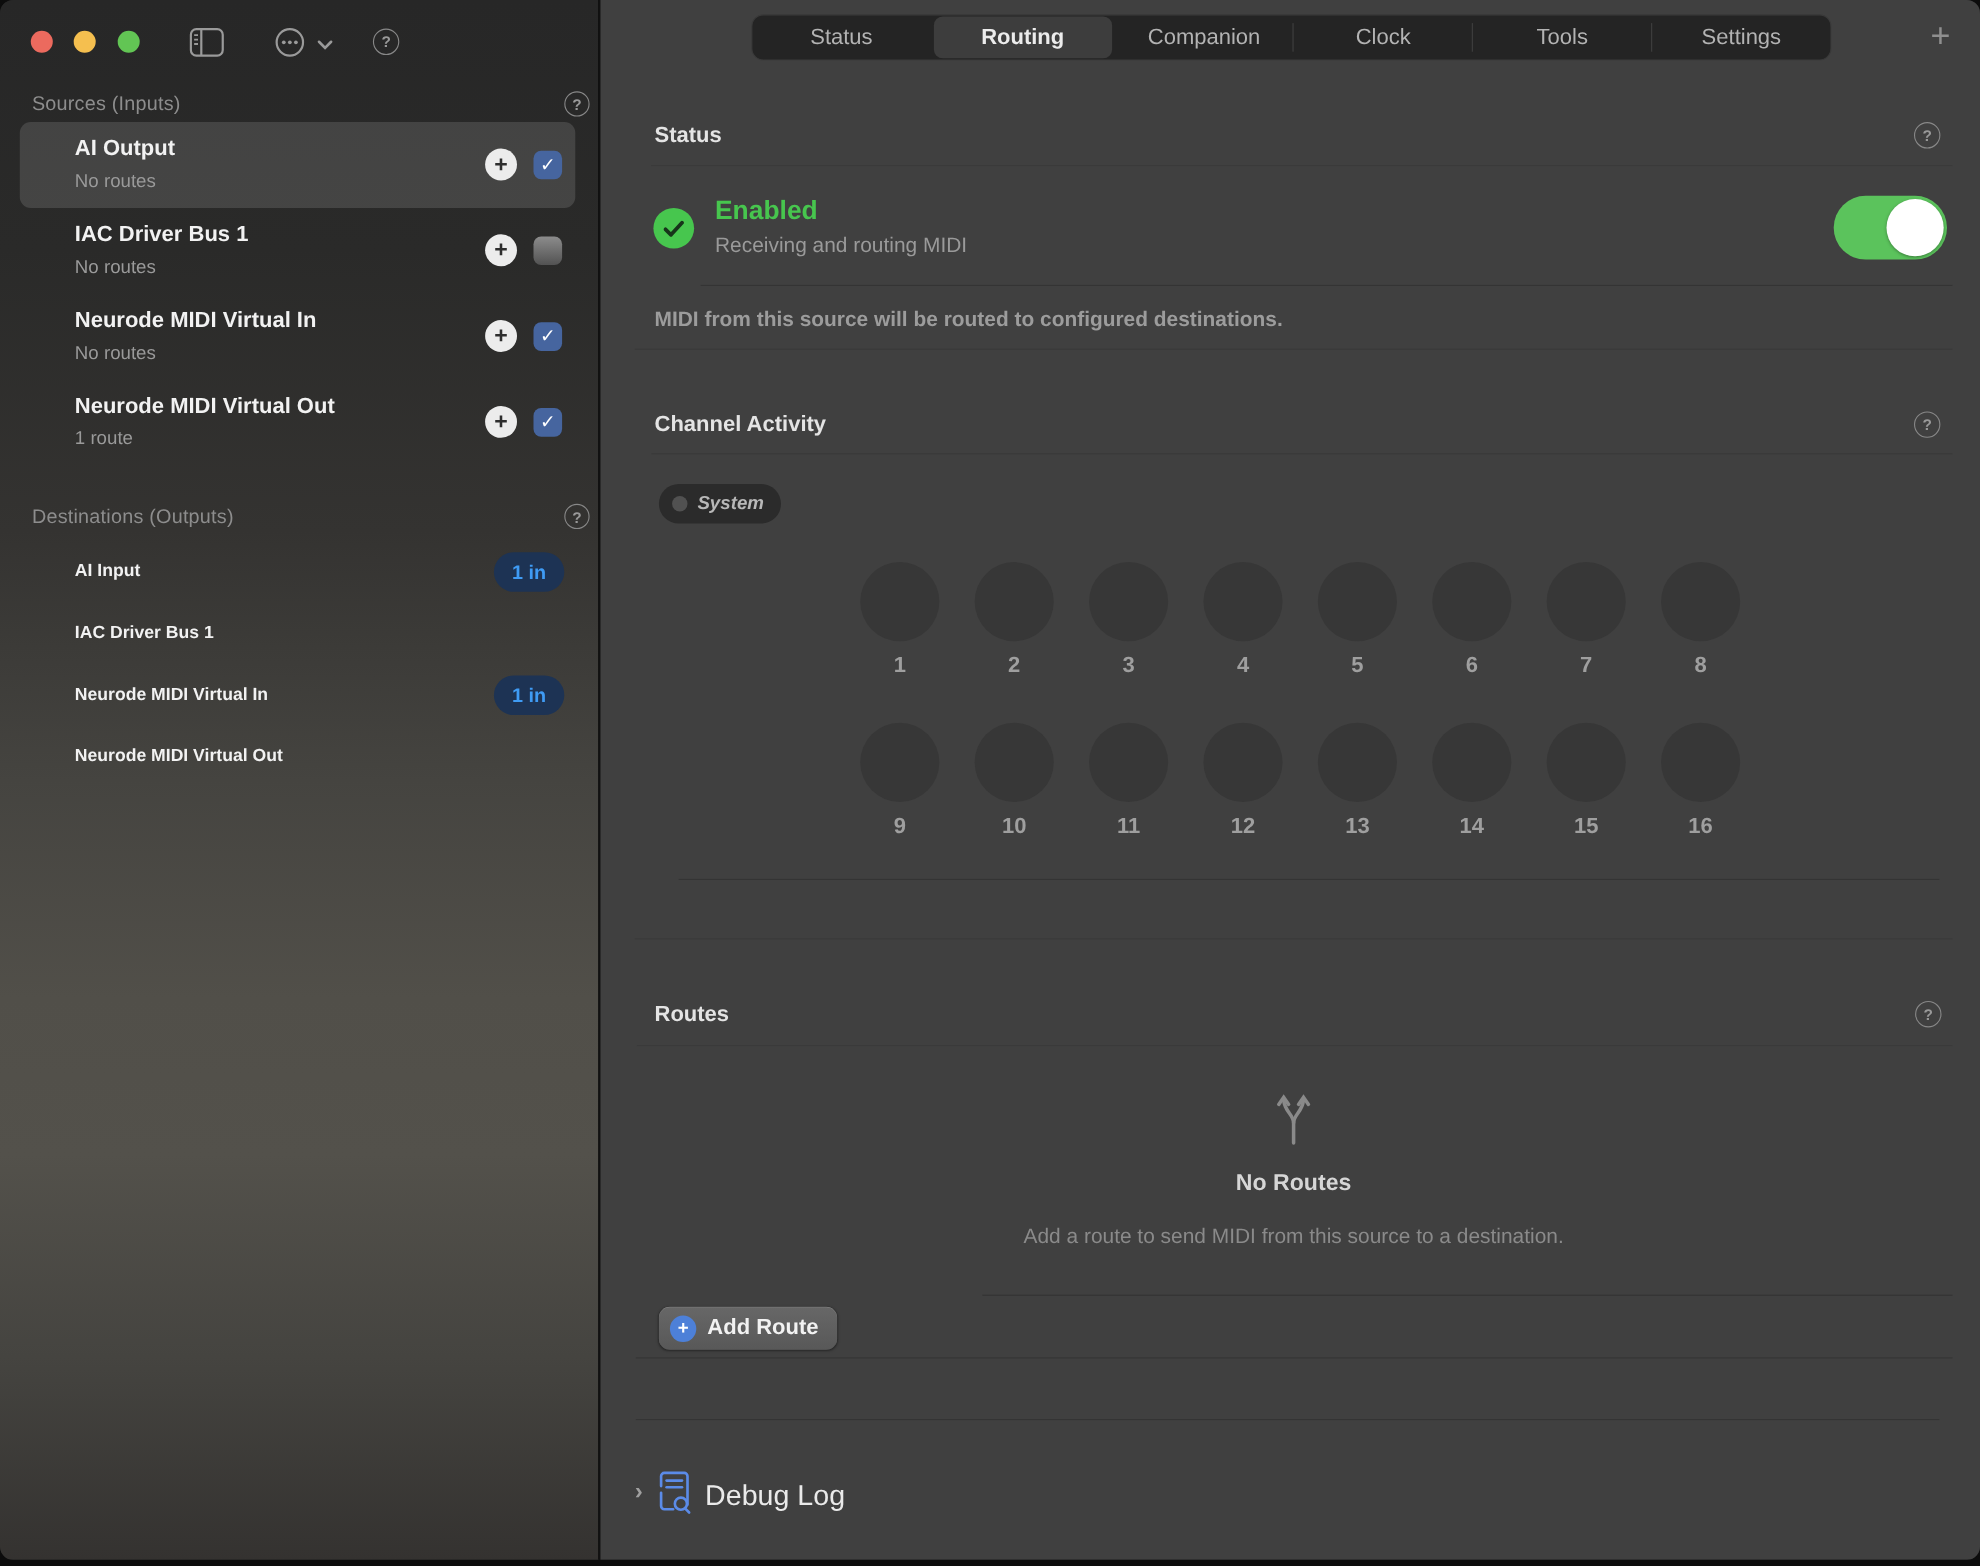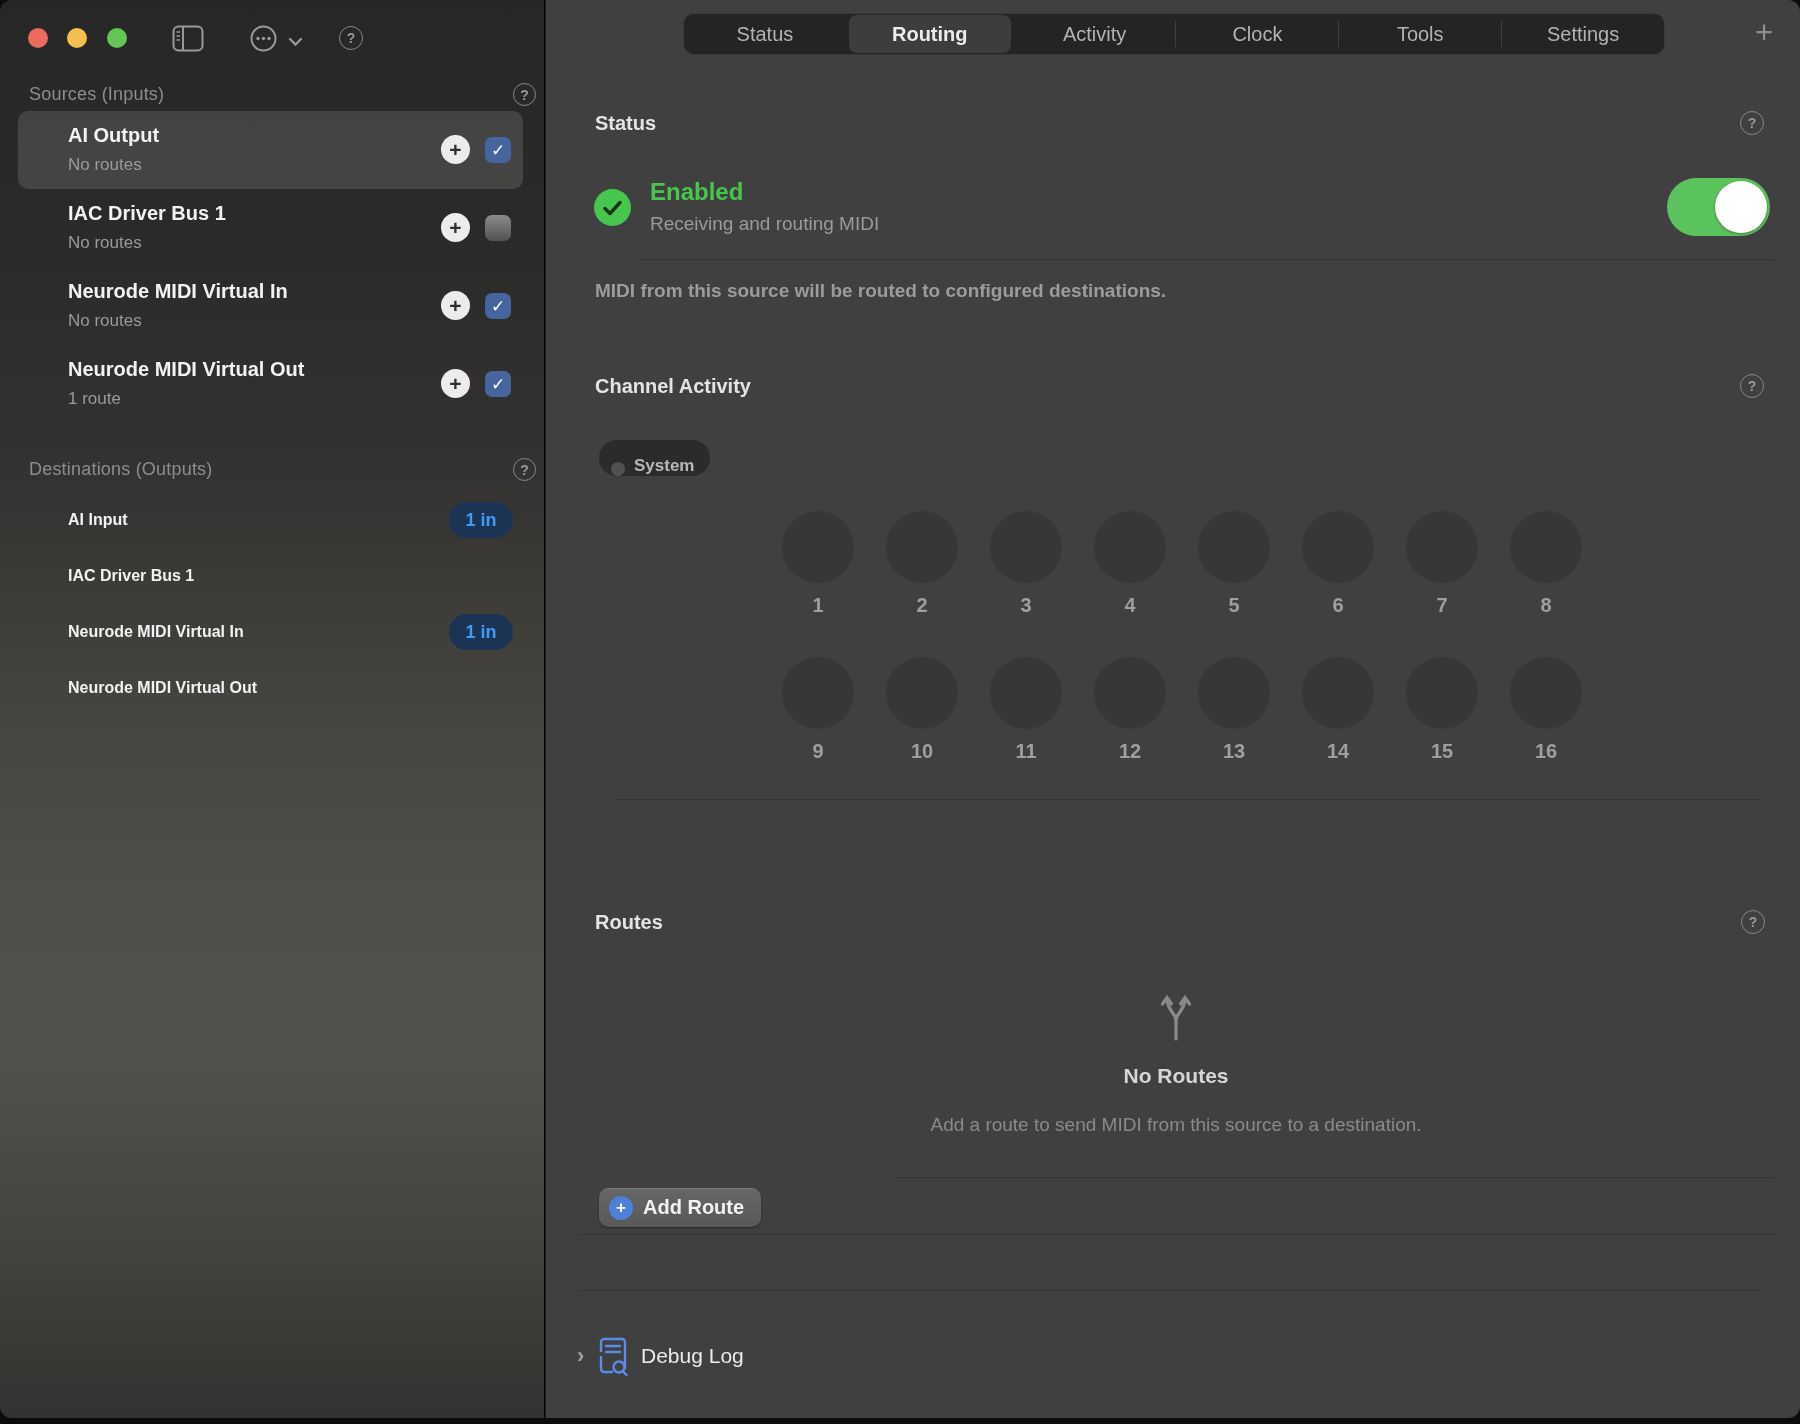--- a/index.html
+++ b/index.html
@@ -47,40 +47,40 @@
   .divider{position:absolute;height:1px;background:#3a3a3a;}
   .green-check{position:absolute;left:48px;top:189px;width:37px;height:37px;border-radius:50%;background:#47c64e;
     display:flex;align-items:center;justify-content:center;}
   .enabled-label{position:absolute;left:104px;top:178px;font-size:24px;font-weight:700;color:#47c64e;}
   .enabled-sub{position:absolute;left:104px;top:213px;font-size:19px;color:#9a9a9a;}
   .toggle{position:absolute;left:1121px;top:178px;width:103px;height:58px;border-radius:29px;background:#5bc35c;}
   .toggle .knob{position:absolute;right:3px;top:3px;width:52px;height:52px;border-radius:50%;background:#fff;
     box-shadow:0 1px 3px rgba(0,0,0,.35);}
   .note{position:absolute;left:49px;top:280px;font-size:19px;font-weight:600;color:#9c9c9c;}
   .pill{position:absolute;left:53px;top:440px;height:36px;border-radius:18px;background:#2b2b2b;
-    display:flex;align-items:flex-end;padding:0 16px 0 12px;}
+    display:flex;align-items:center;padding:0 16px 0 12px;font-style:italic;}
   .pill .led{width:14px;height:14px;border-radius:50%;background:#515151;margin-right:9px;}
   .pill .pill-label{font-size:17px;font-weight:700;color:#b8b8b8;}
   .ch-row{position:absolute;left:236px;display:flex;gap:32px;}
   .ch-cell{width:72px;display:flex;flex-direction:column;align-items:center;}
   .ch-dot{width:72px;height:72px;border-radius:50%;background:#373737;}
   .ch-num{margin-top:11px;font-size:20px;font-weight:700;color:#9f9f9f;}
   .caption{position:absolute;left:51px;top:818px;width:1178px;font-size:20px;font-weight:700;color:#909090;
     letter-spacing:.3px;white-space:nowrap;overflow:hidden;}
   .empty-wrap{position:absolute;left:31px;width:1198px;text-align:center;}
   .no-routes{font-size:21px;font-weight:600;color:#d6d6d6;}
   .empty-hint{font-size:19px;color:#8a8a8a;}
   .add-route{position:absolute;left:53px;top:1188px;height:39px;border-radius:10px;
     background:linear-gradient(180deg,#676767,#585858);display:flex;align-items:center;padding:0 17px 0 10px;
     box-shadow:inset 0 0.5px 0 rgba(255,255,255,.25), 0 1px 2px rgba(0,0,0,.4);}
   .add-route .blue-plus{width:24px;height:24px;border-radius:50%;background:#4d80d8;color:#fff;font-size:17px;
     font-weight:700;display:flex;align-items:center;justify-content:center;margin-right:10px;line-height:1;}
   .add-route .ar-label{font-size:20px;font-weight:600;color:#f2f2f2;}
   .debug-chev{position:absolute;left:31px;top:1343px;font-size:22px;font-weight:600;color:#a0a0a0;}
-  .debug-label{position:absolute;left:95px;top:1344px;font-size:21px;font-weight:500;color:#eaeaea;}
+  .debug-label{position:absolute;left:95px;top:1344px;font-size:26px;font-weight:500;color:#eaeaea;}
 </style>
 </head>
 <body>
 
 <div class="window">
 
   <div class="sidebar">
     <div class="tl" style="left:28px;background:#ec6a5e"></div>
     <div class="tl" style="left:67px;background:#f5bf4f"></div>
     <div class="tl" style="left:107px;background:#62c554"></div>
@@ -177,21 +177,21 @@
       </div>
   </div>
 
   <div class="main">
 
     <div class="seg" id="tabbar">
         <div class="seg-tab">Status</div>
         <div class="seg-sep hidden"></div>
         <div class="seg-tab selected">Routing</div>
         <div class="seg-sep hidden"></div>
-        <div class="seg-tab">Activity</div>
+        <div class="seg-tab">Companion</div>
         <div class="seg-sep"></div>
         <div class="seg-tab">Clock</div>
         <div class="seg-sep"></div>
         <div class="seg-tab">Tools</div>
         <div class="seg-sep"></div>
         <div class="seg-tab">Settings</div>
       </div>
     <div class="add-tab">+</div>
 
     <div class="sec-title" style="top:112px">Status</div>

